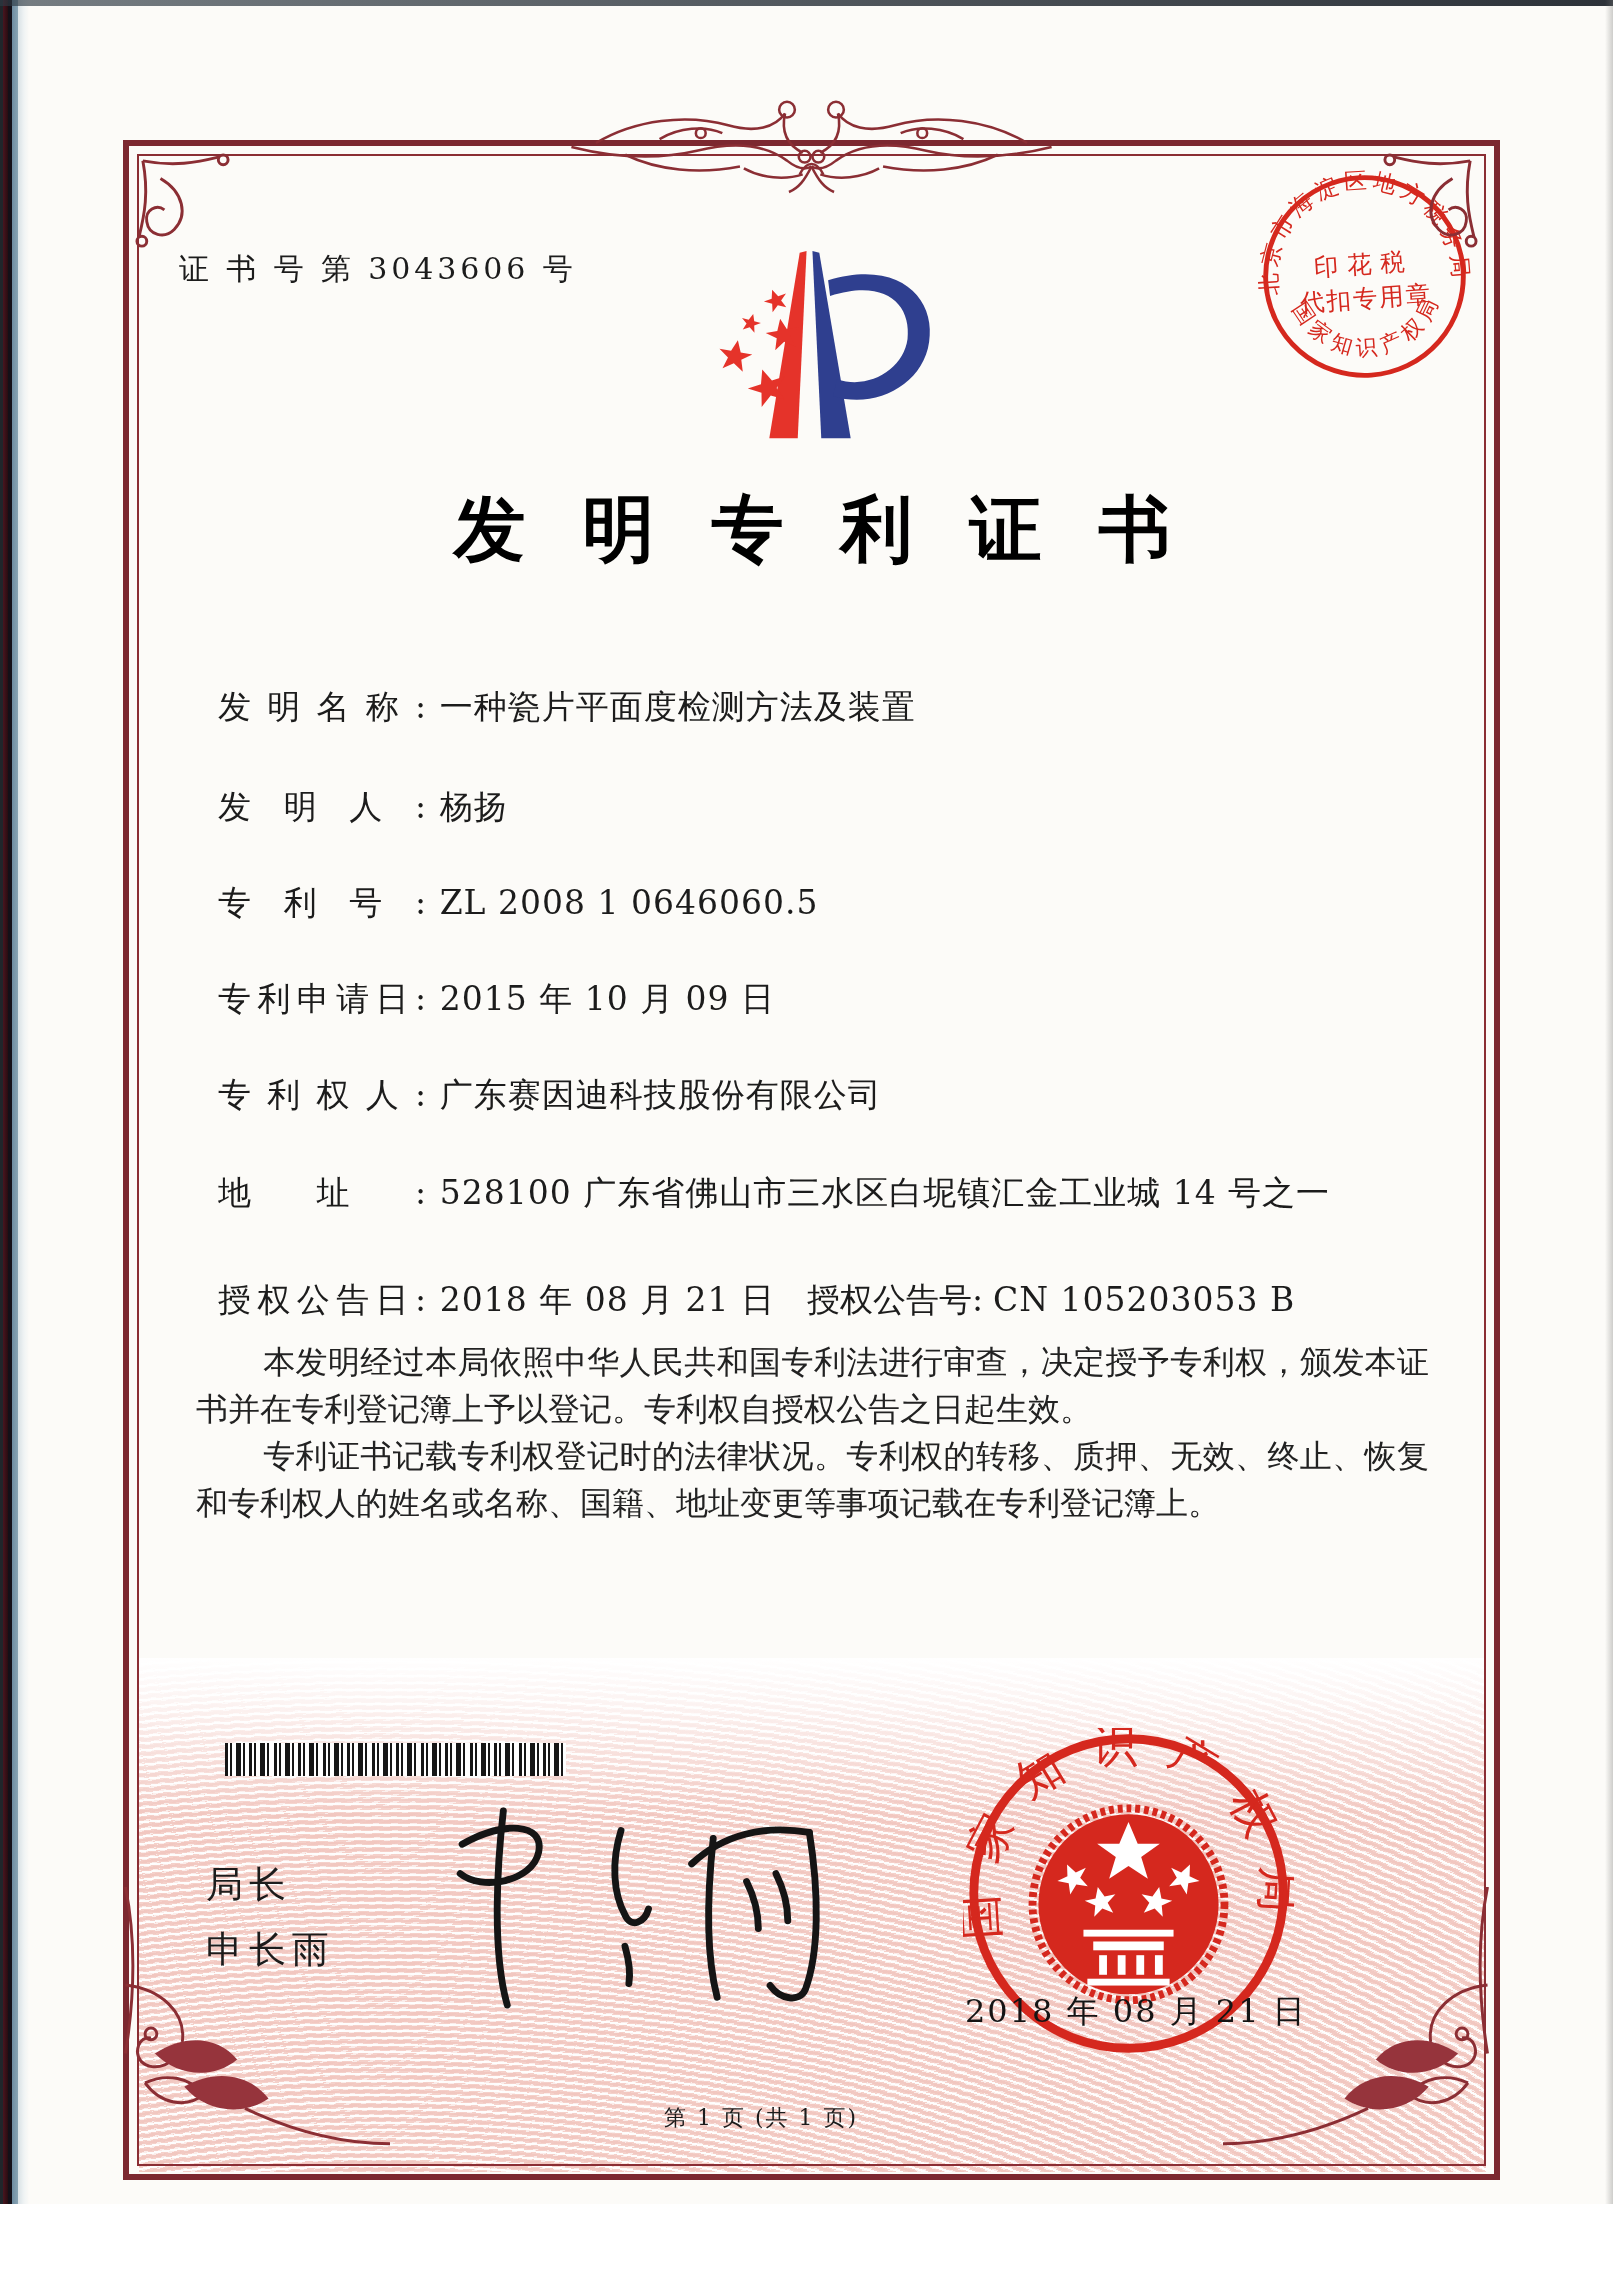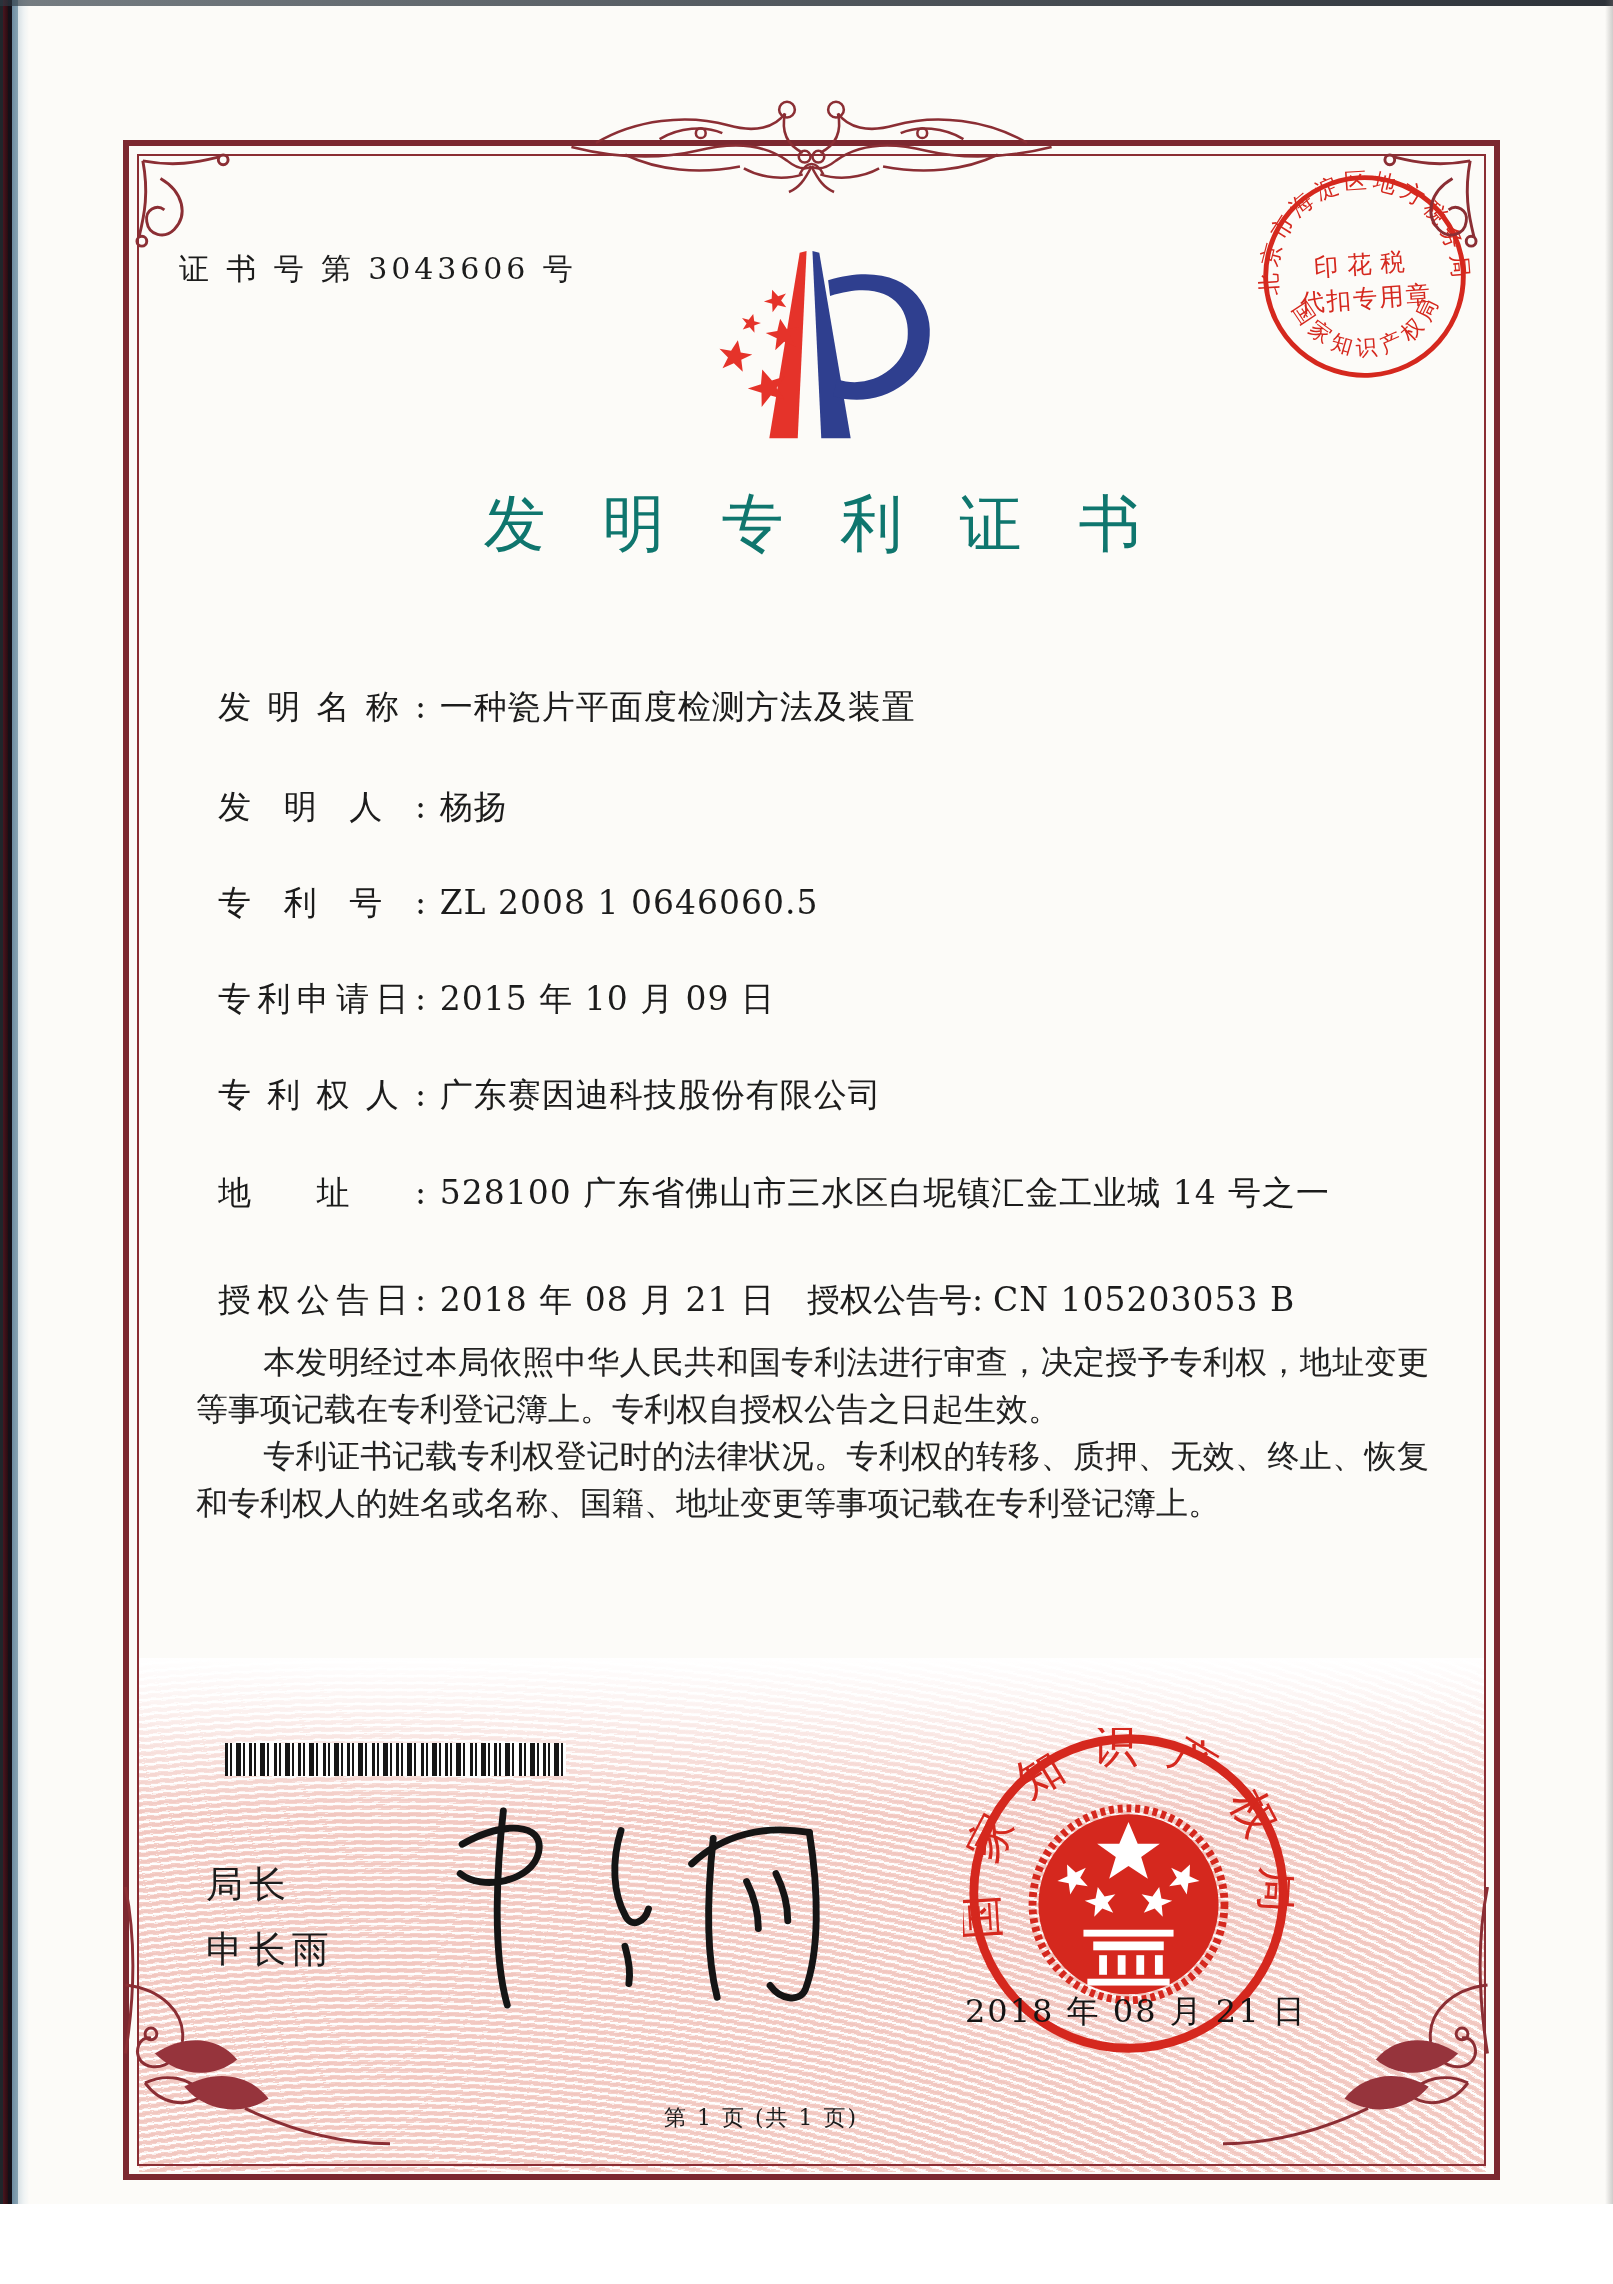--- a/index.html
+++ b/index.html
@@ -65,22 +65,22 @@
 
   .cert-no {
     position:absolute; left:179px; top:249px;
     font-size:30px; letter-spacing:3.9px; white-space:nowrap;
   }
   .tax-stamp { position:absolute; left:1251px; top:163px; width:227px; height:227px; transform:rotate(-4deg); }
   .logo { position:absolute; left:681px; top:245px; width:257px; height:200px; }
 
   .title {
     position:absolute; left:151px; top:482px; width:1379px;
-    text-align:center; font-size:62px; font-weight:400;
-    letter-spacing:57px; white-space:nowrap; color:#0f766e;
+    text-align:center; font-size:72px; font-weight:700;
+    letter-spacing:57px; white-space:nowrap; color:#000000;
   }
 
   .frow { position:absolute; left:218px; width:1268px; font-size:33px; line-height:45px; white-space:nowrap; }
   .r0{top:684px} .r1{top:784px} .r2{top:880px} .r3{top:976px} .r4{top:1072px} .r5{top:1170px} .r6{top:1267px}
   .flabel {
     display:inline-block; width:208px;
     text-align:justify; text-align-last:justify; vertical-align:top;
   }
   .fvalue { margin-left:13.7px; letter-spacing:1px; }
   .grant-right { position:absolute; left:589px; top:0; }
@@ -179,21 +179,21 @@
     <span class="flabel">地址:</span><span class="fvalue">528100 广东省佛山市三水区白坭镇汇金工业城 14 号之一</span>
   </div>
   <div class="frow r6" style="position:absolute;margin-top:10px;">
     <span class="flabel">授权公告日:</span><span class="fvalue">2018 年 08 月 21 日</span>
     <span class="grant-right">
       <span>授权公告号:</span><span class="fvalue">CN 105203053 B</span>
     </span>
   </div>
 
   <div class="paras">
-    <p>本发明经过本局依照中华人民共和国专利法进行审查，决定授予专利权，地址变更等事项记载在专利登记簿上。专利权自授权公告之日起生效。</p>
+    <p>本发明经过本局依照中华人民共和国专利法进行审查，决定授予专利权，颁发本证书并在专利登记簿上予以登记。专利权自授权公告之日起生效。</p>
     <p>专利证书记载专利权登记时的法律状况。专利权的转移、质押、无效、终止、恢复和专利权人的姓名或名称、国籍、地址变更等事项记载在专利登记簿上。</p>
   </div>
 
   <div class="barcode"></div>
 
   <div class="director-title">局长</div>
   <div class="director-name">申长雨</div>
 
   <svg class="signature" viewBox="0 0 520 215">
     <g fill="none" stroke="#151515" stroke-width="7" stroke-linecap="round">

